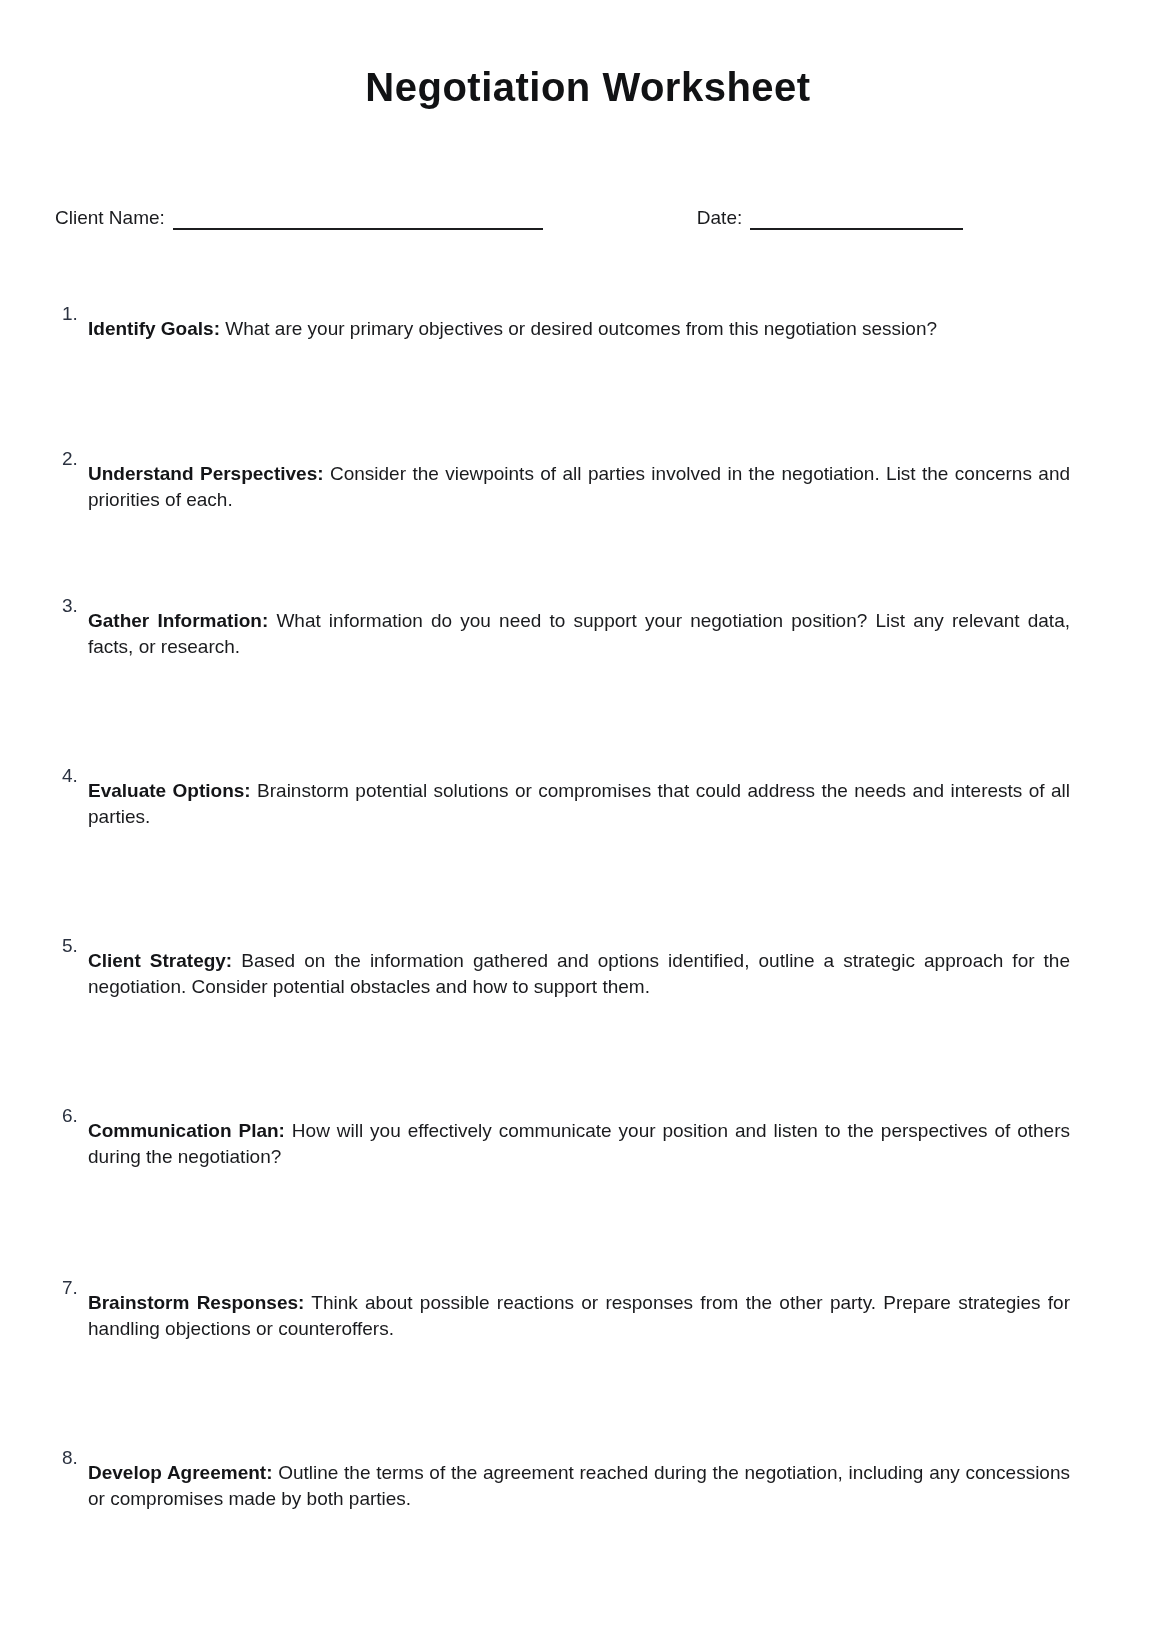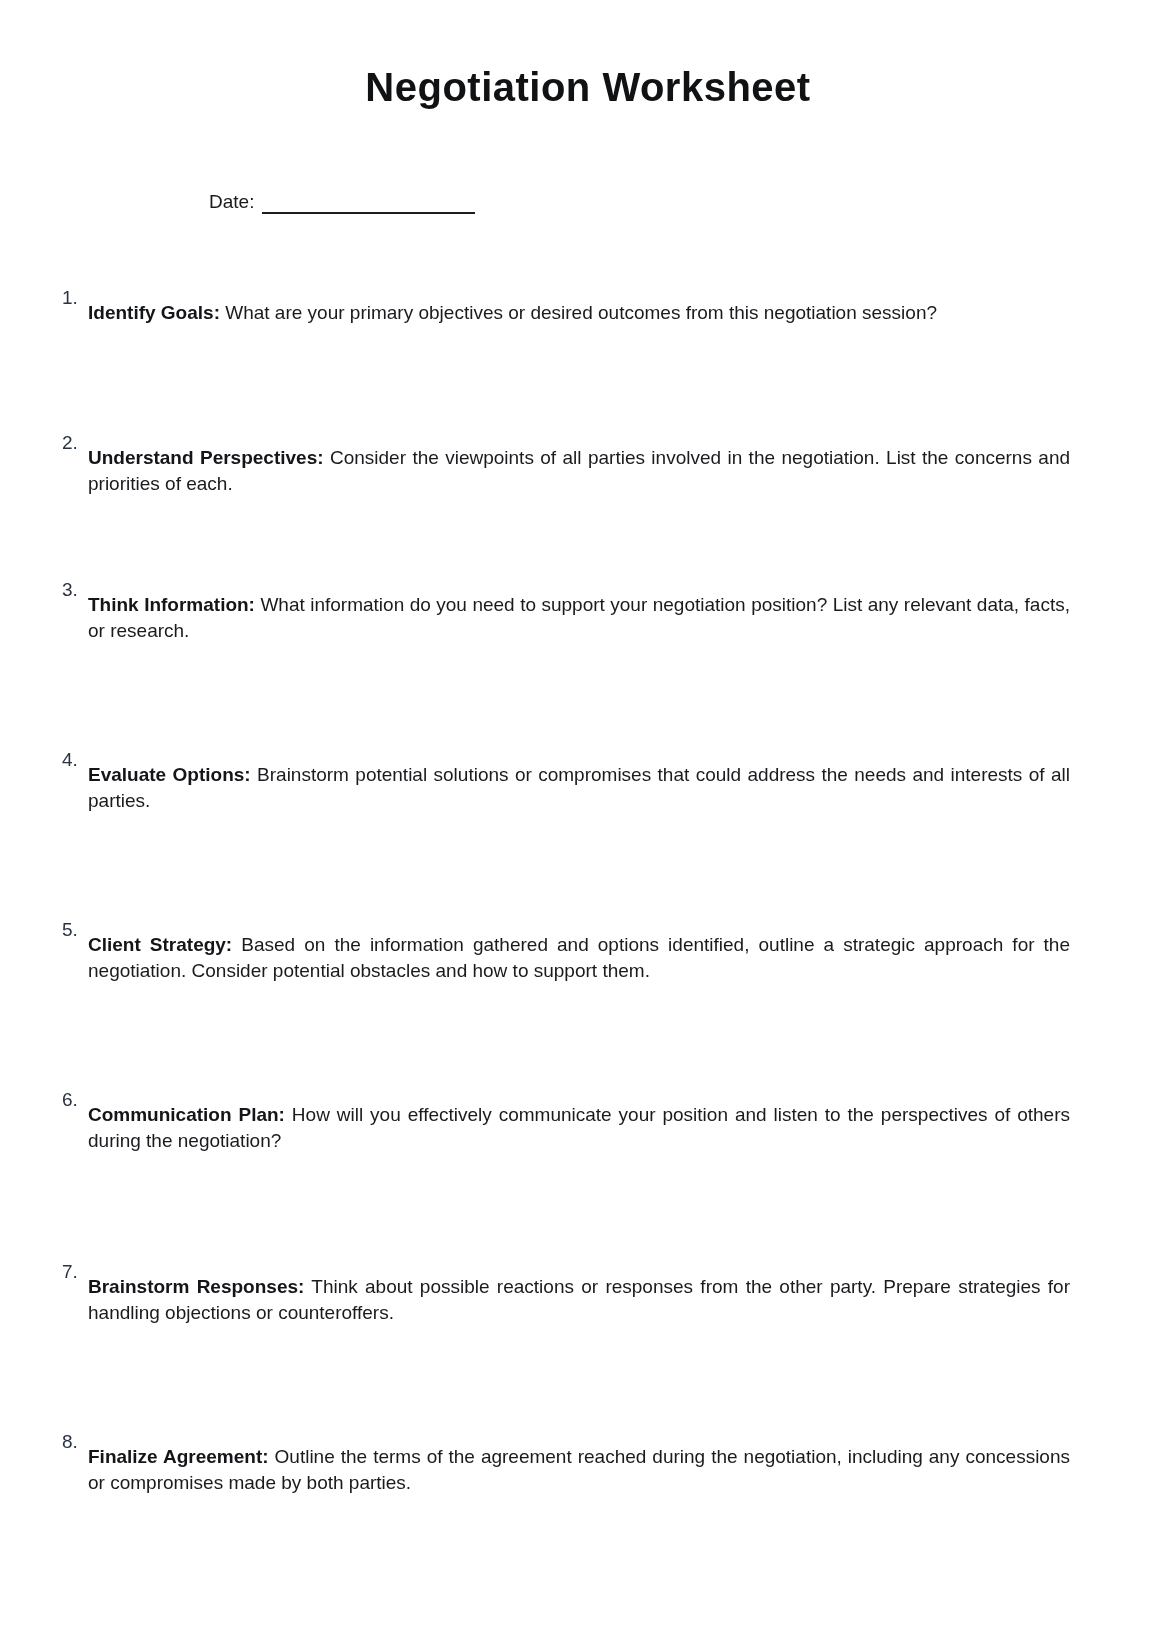--- a/index.html
+++ b/index.html
@@ -38,21 +38,21 @@
   }
   .field-group { display: flex; align-items: flex-end; }
   .field-label { white-space: nowrap; }
   .field-line {
     display: inline-block;
     border-bottom: 2px solid #1c1d1f;
     height: 22px;
     margin-left: 8px;
   }
   .client-line { width: 370px; }
-  .date-group { margin-left: 154px; }
+  .date-group { margin-left: 154px; margin-top: 16px; }
   .date-line { width: 213px; }
 
   .items {
     margin-top: 71px;
   }
   .item {
     display: flex;
     font-size: 19px;
     line-height: 26px;
     color: #1a1b1e;
@@ -75,20 +75,24 @@
   .mb-d { margin-bottom: 105px; }
 </style>
 </head>
 <body>
 
 <div class="page">
 
   <h1 class="doc-title">Negotiation Worksheet</h1>
 
   <div class="fields-row">
+    <div class="field-group">
+      <span class="field-label">Client Name:</span>
+      <span class="field-line client-line"></span>
+    </div>
     <div class="field-group date-group">
       <span class="field-label">Date:</span>
       <span class="field-line date-line"></span>
     </div>
   </div>
 
   <div class="items">
 
     <div class="item mb-a">
       <span class="item-num">1.</span>
@@ -102,21 +106,21 @@
       <span class="item-num">2.</span>
       <div class="item-text">
         <span class="item-label">Understand Perspectives:</span>
         <span class="item-desc">Consider the viewpoints of all parties involved in the negotiation. List the concerns and priorities of each.</span>
       </div>
     </div>
 
     <div class="item mb-c">
       <span class="item-num">3.</span>
       <div class="item-text">
-        <span class="item-label">Think Information:</span>
+        <span class="item-label">Gather Information:</span>
         <span class="item-desc">What information do you need to support your negotiation position? List any relevant data, facts, or research.</span>
       </div>
     </div>
 
     <div class="item mb-c">
       <span class="item-num">4.</span>
       <div class="item-text">
         <span class="item-label">Evaluate Options:</span>
         <span class="item-desc">Brainstorm potential solutions or compromises that could address the needs and interests of all parties.</span>
       </div>
@@ -142,20 +146,20 @@
       <span class="item-num">7.</span>
       <div class="item-text">
         <span class="item-label">Brainstorm Responses:</span>
         <span class="item-desc">Think about possible reactions or responses from the other party. Prepare strategies for handling objections or counteroffers.</span>
       </div>
     </div>
 
     <div class="item">
       <span class="item-num">8.</span>
       <div class="item-text">
-        <span class="item-label">Finalize Agreement:</span>
+        <span class="item-label">Develop Agreement:</span>
         <span class="item-desc">Outline the terms of the agreement reached during the negotiation, including any concessions or compromises made by both parties.</span>
       </div>
     </div>
 
   </div>
 
 </div>
 
 </body></html>

